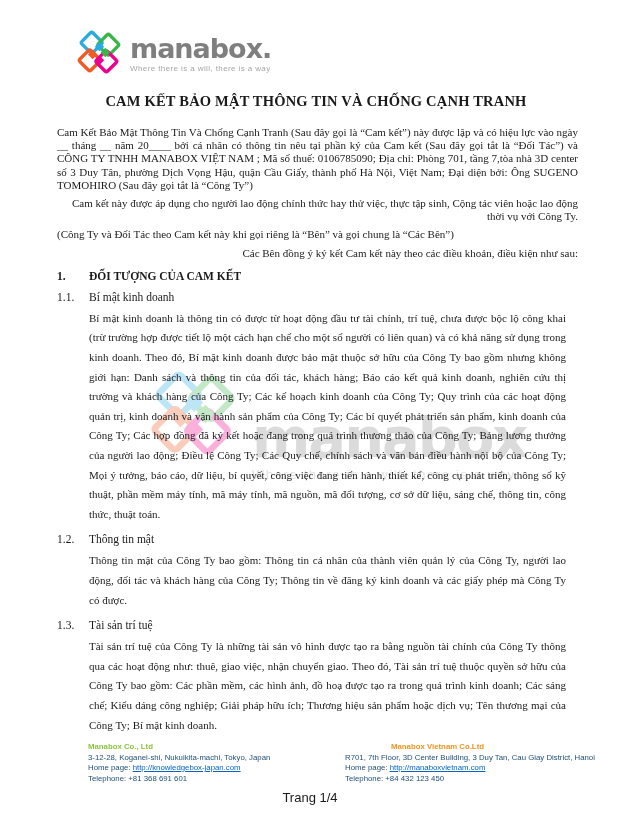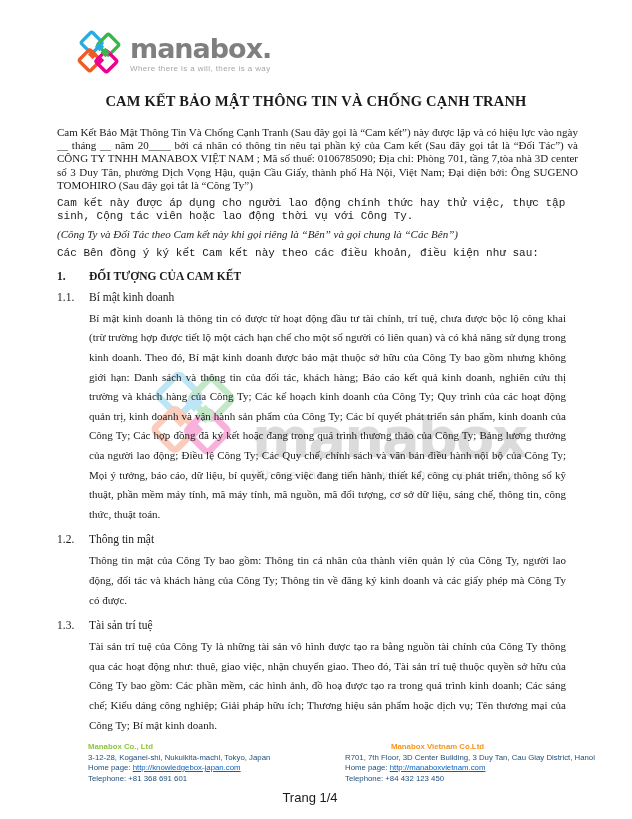--- a/index.html
+++ b/index.html
@@ -36,22 +36,22 @@
   
   .content{
     position:absolute;left:57px;top:126px;width:521px;
     z-index:1;
   }
   .para{
     margin:0 0 5px 0;
     font-size:11px;line-height:13.2px;
     text-align:justify;
   }
-  .para.italic{font-style:italic;text-align:left;}
-  .para.single{text-align:left;font-family:Liberation Mono, monospace;}
+  .para.italic{text-align:left;}
+  .para.single{text-align:right;}
   .sec-row{display:flex;margin-top:9px;font-size:11.5px;}
   .sec-row .num{flex:0 0 32px;}
   .sec-row.main{font-weight:700;margin-top:10px;}
   .sub-body{
     margin:6px 12px 4px 32px;
     font-size:11px;line-height:19.6px;
     text-align:justify;
   }
   
   .watermark{

